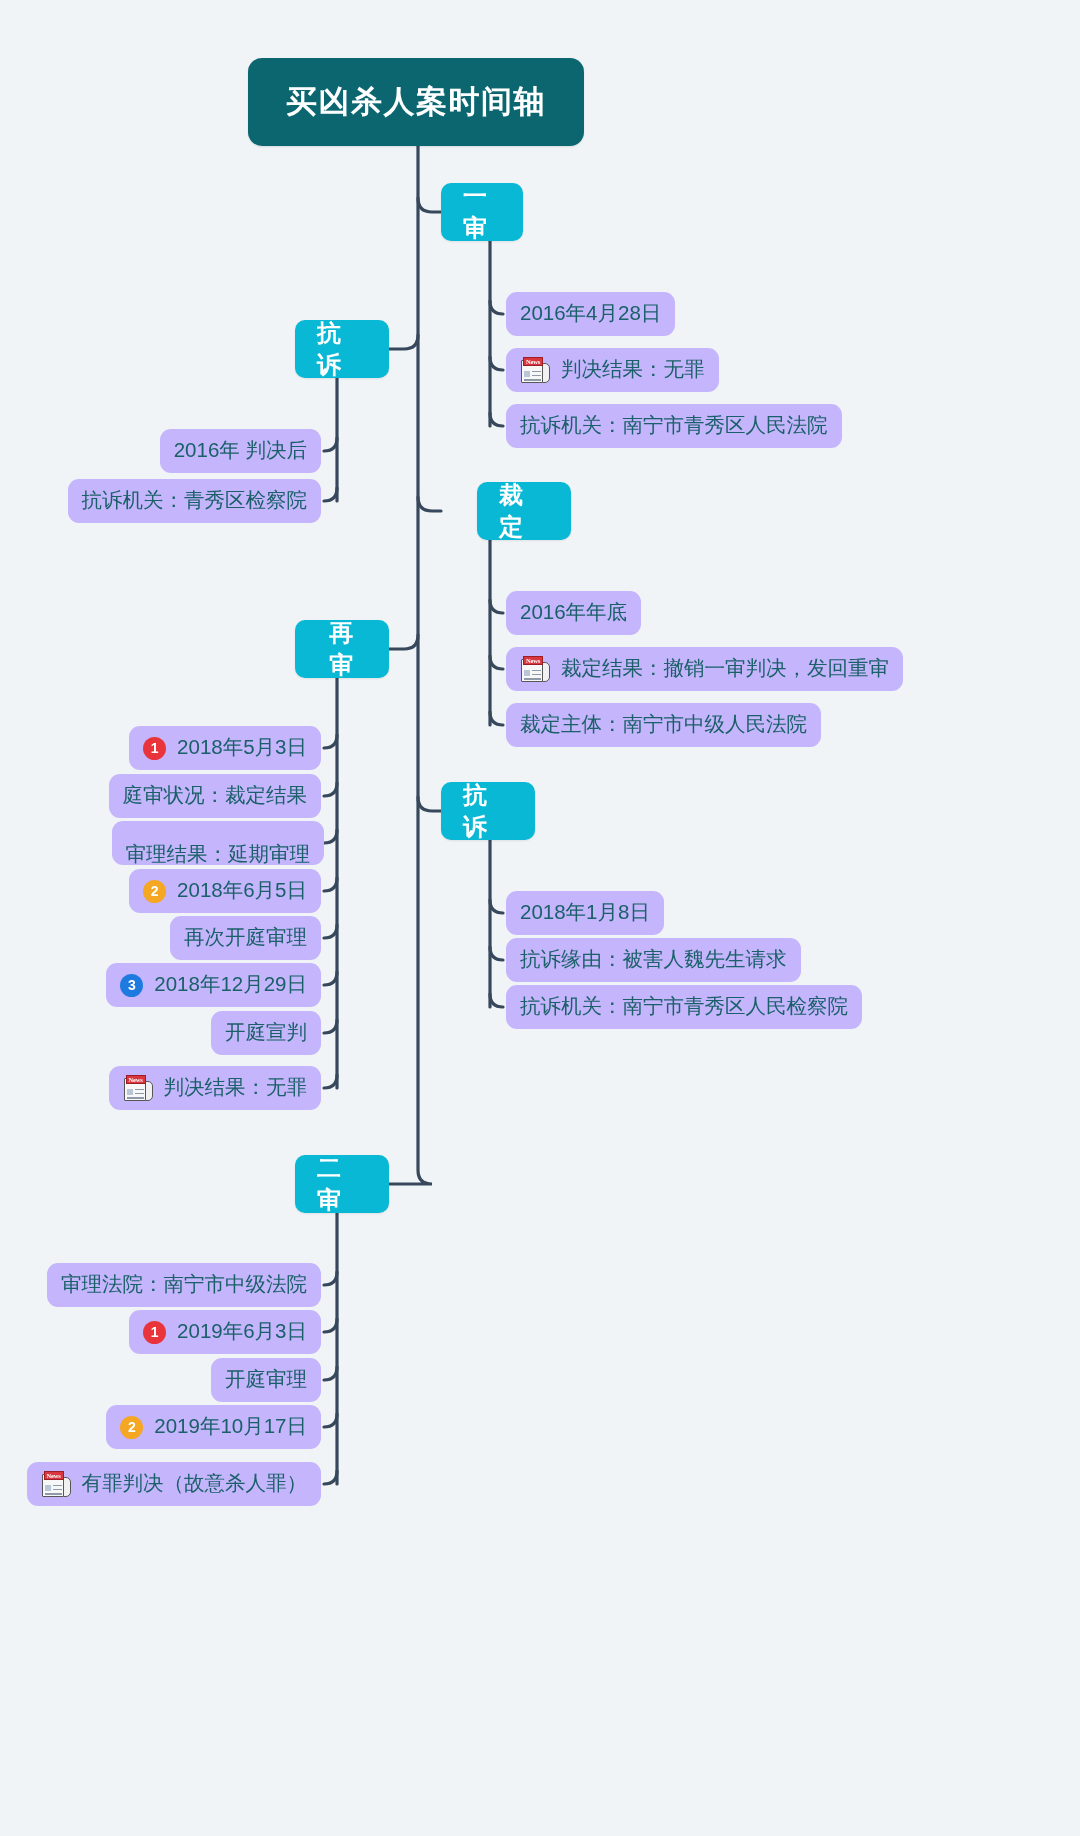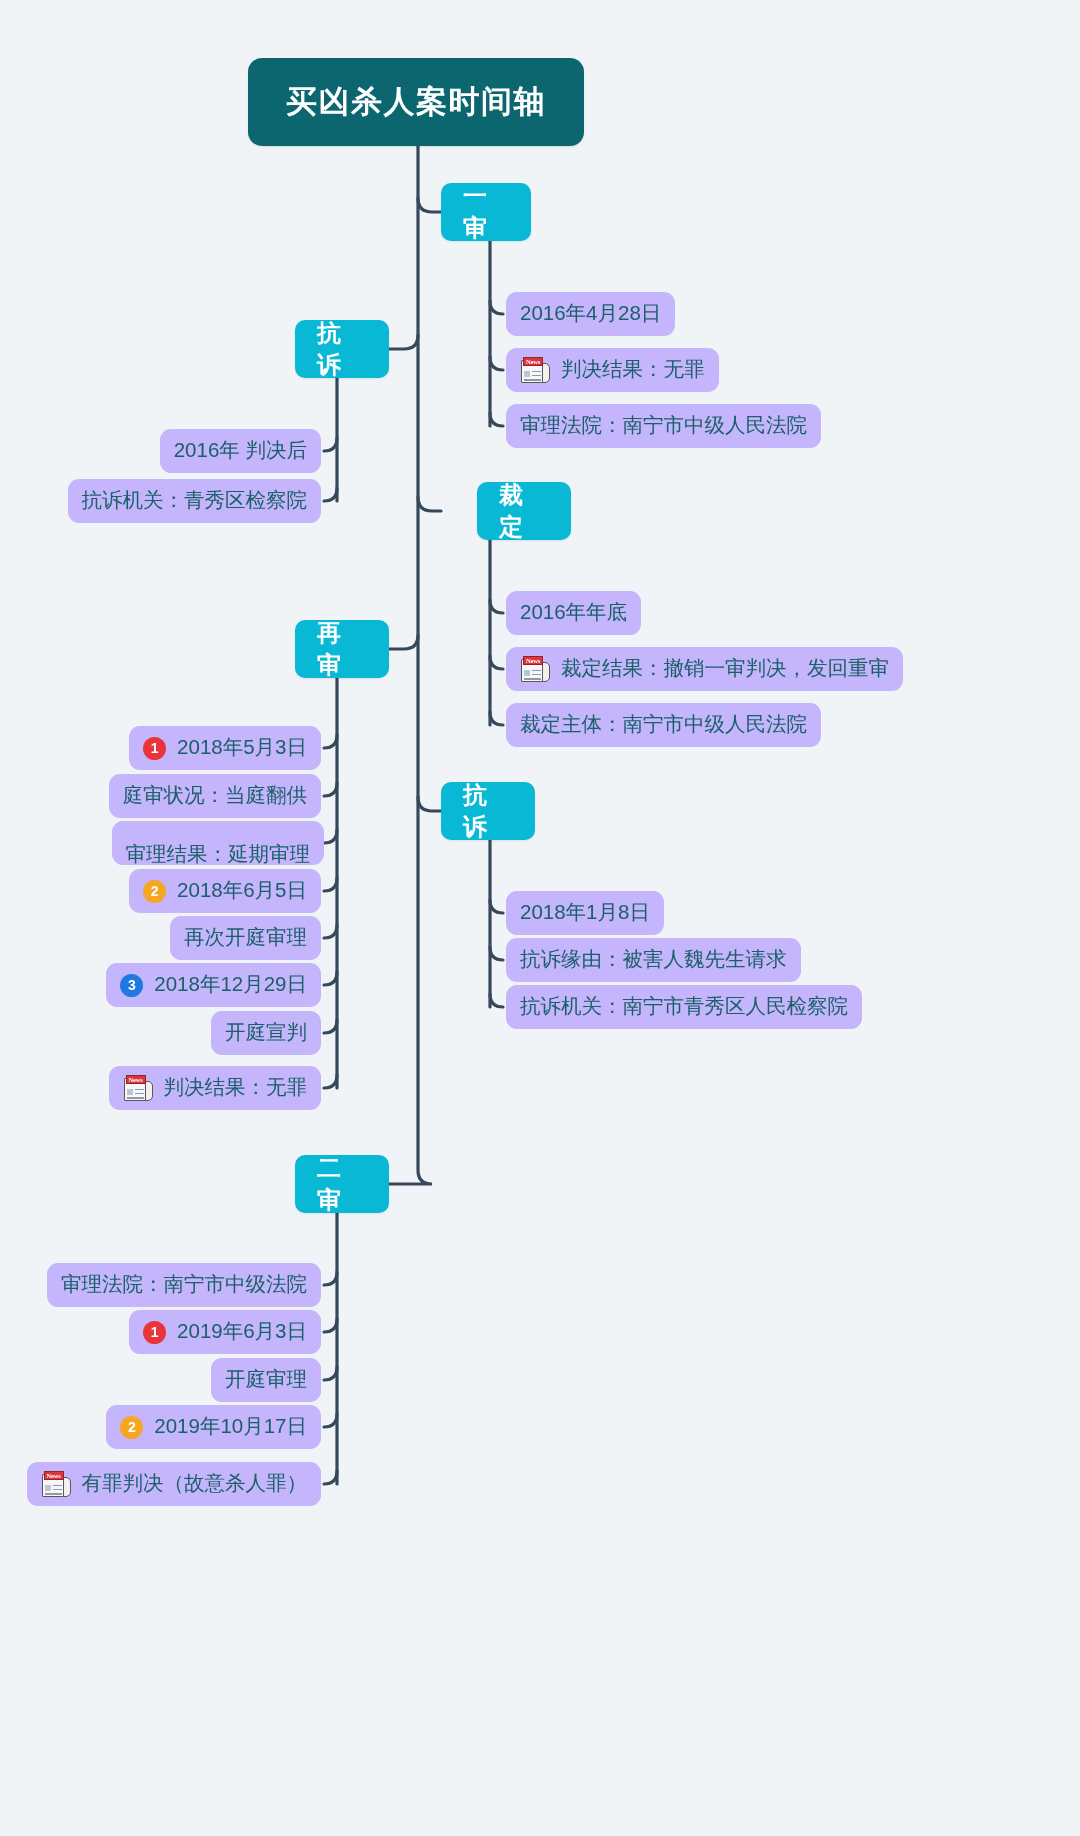--- a/index.html
+++ b/index.html
@@ -155,40 +155,40 @@
       <path d="M 337 1272 Q 337 1285 324 1285" fill="none" stroke="#37485c" stroke-width="3.2" stroke-linecap="round"></path>
       <path d="M 337 1319 Q 337 1332 324 1332" fill="none" stroke="#37485c" stroke-width="3.2" stroke-linecap="round"></path>
       <path d="M 337 1367 Q 337 1380 324 1380" fill="none" stroke="#37485c" stroke-width="3.2" stroke-linecap="round"></path>
       <path d="M 337 1414 Q 337 1427 324 1427" fill="none" stroke="#37485c" stroke-width="3.2" stroke-linecap="round"></path>
       <path d="M 337 1471 Q 337 1484 324 1484" fill="none" stroke="#37485c" stroke-width="3.2" stroke-linecap="round"></path>
     </svg>
   <div id="nodes">
       <div class="node root" style="left: 248px; top: 58px; width: 336px; height: 88px;">
         <span>买凶杀人案时间轴</span>
       </div>
-      <div class="node branch" style="left: 441px; top: 183px; width: 90px; height: 58px;">
+      <div class="node branch" style="left: 441px; top: 183px; width: 82px; height: 58px;">
         <span>一审</span>
       </div>
       <div class="node leaf" style="top: 292px; left: 506px;">
         <span class="txt">2016年4月28日</span>
       </div>
       <div class="node leaf" style="top: 348px; left: 506px;">
         <span class="news-icon">
           <span class="roll"></span>
           <span class="pg"></span>
           <span class="sq"></span>
           <span class="ln l1"></span>
           <span class="ln l2"></span>
           <span class="ln l3"></span>
           <span class="hdr">News</span>
         </span>
         <span class="txt">判决结果：无罪</span>
       </div>
       <div class="node leaf" style="top: 404px; left: 506px;">
-        <span class="txt">审理法院：南宁市中级人民法院</span>
+        <span class="txt">抗诉机关：南宁市青秀区人民法院</span>
       </div>
       <div class="node branch" style="left: 295px; top: 320px; width: 94px; height: 58px;">
         <span>抗诉</span>
       </div>
       <div class="node leaf" style="top: 429px; right: 759px;">
         <span class="txt">2016年 判决后</span>
       </div>
       <div class="node leaf" style="top: 479px; right: 759px;">
         <span class="txt">抗诉机关：青秀区检察院</span>
       </div>
@@ -206,29 +206,29 @@
           <span class="ln l1"></span>
           <span class="ln l2"></span>
           <span class="ln l3"></span>
           <span class="hdr">News</span>
         </span>
         <span class="txt">裁定结果：撤销一审判决，发回重审</span>
       </div>
       <div class="node leaf" style="top: 703px; left: 506px;">
         <span class="txt">裁定主体：南宁市中级人民法院</span>
       </div>
-      <div class="node branch" style="left: 295px; top: 620px; width: 94px; height: 58px;">
+      <div class="node branch" style="left: 295px; top: 620px; width: 94px; height: 58px; text-align: center;">
         <span>再审</span>
       </div>
       <div class="node leaf" style="top: 726px; right: 759px;">
         <span class="badge b1">1</span>
         <span class="txt">2018年5月3日</span>
       </div>
       <div class="node leaf" style="top: 774px; right: 759px;">
-        <span class="txt">庭审状况：当庭翻供</span>
+        <span class="txt">庭审状况：裁定结果</span>
       </div>
       <div class="node leaf" style="top: 821px; right: 756px; align-items: flex-end;">
         <span class="txt">审理结果：延期审理</span>
       </div>
       <div class="node leaf" style="top: 869px; right: 759px;">
         <span class="badge b2">2</span>
         <span class="txt">2018年6月5日</span>
       </div>
       <div class="node leaf" style="top: 916px; right: 759px;">
         <span class="txt">再次开庭审理</span>

